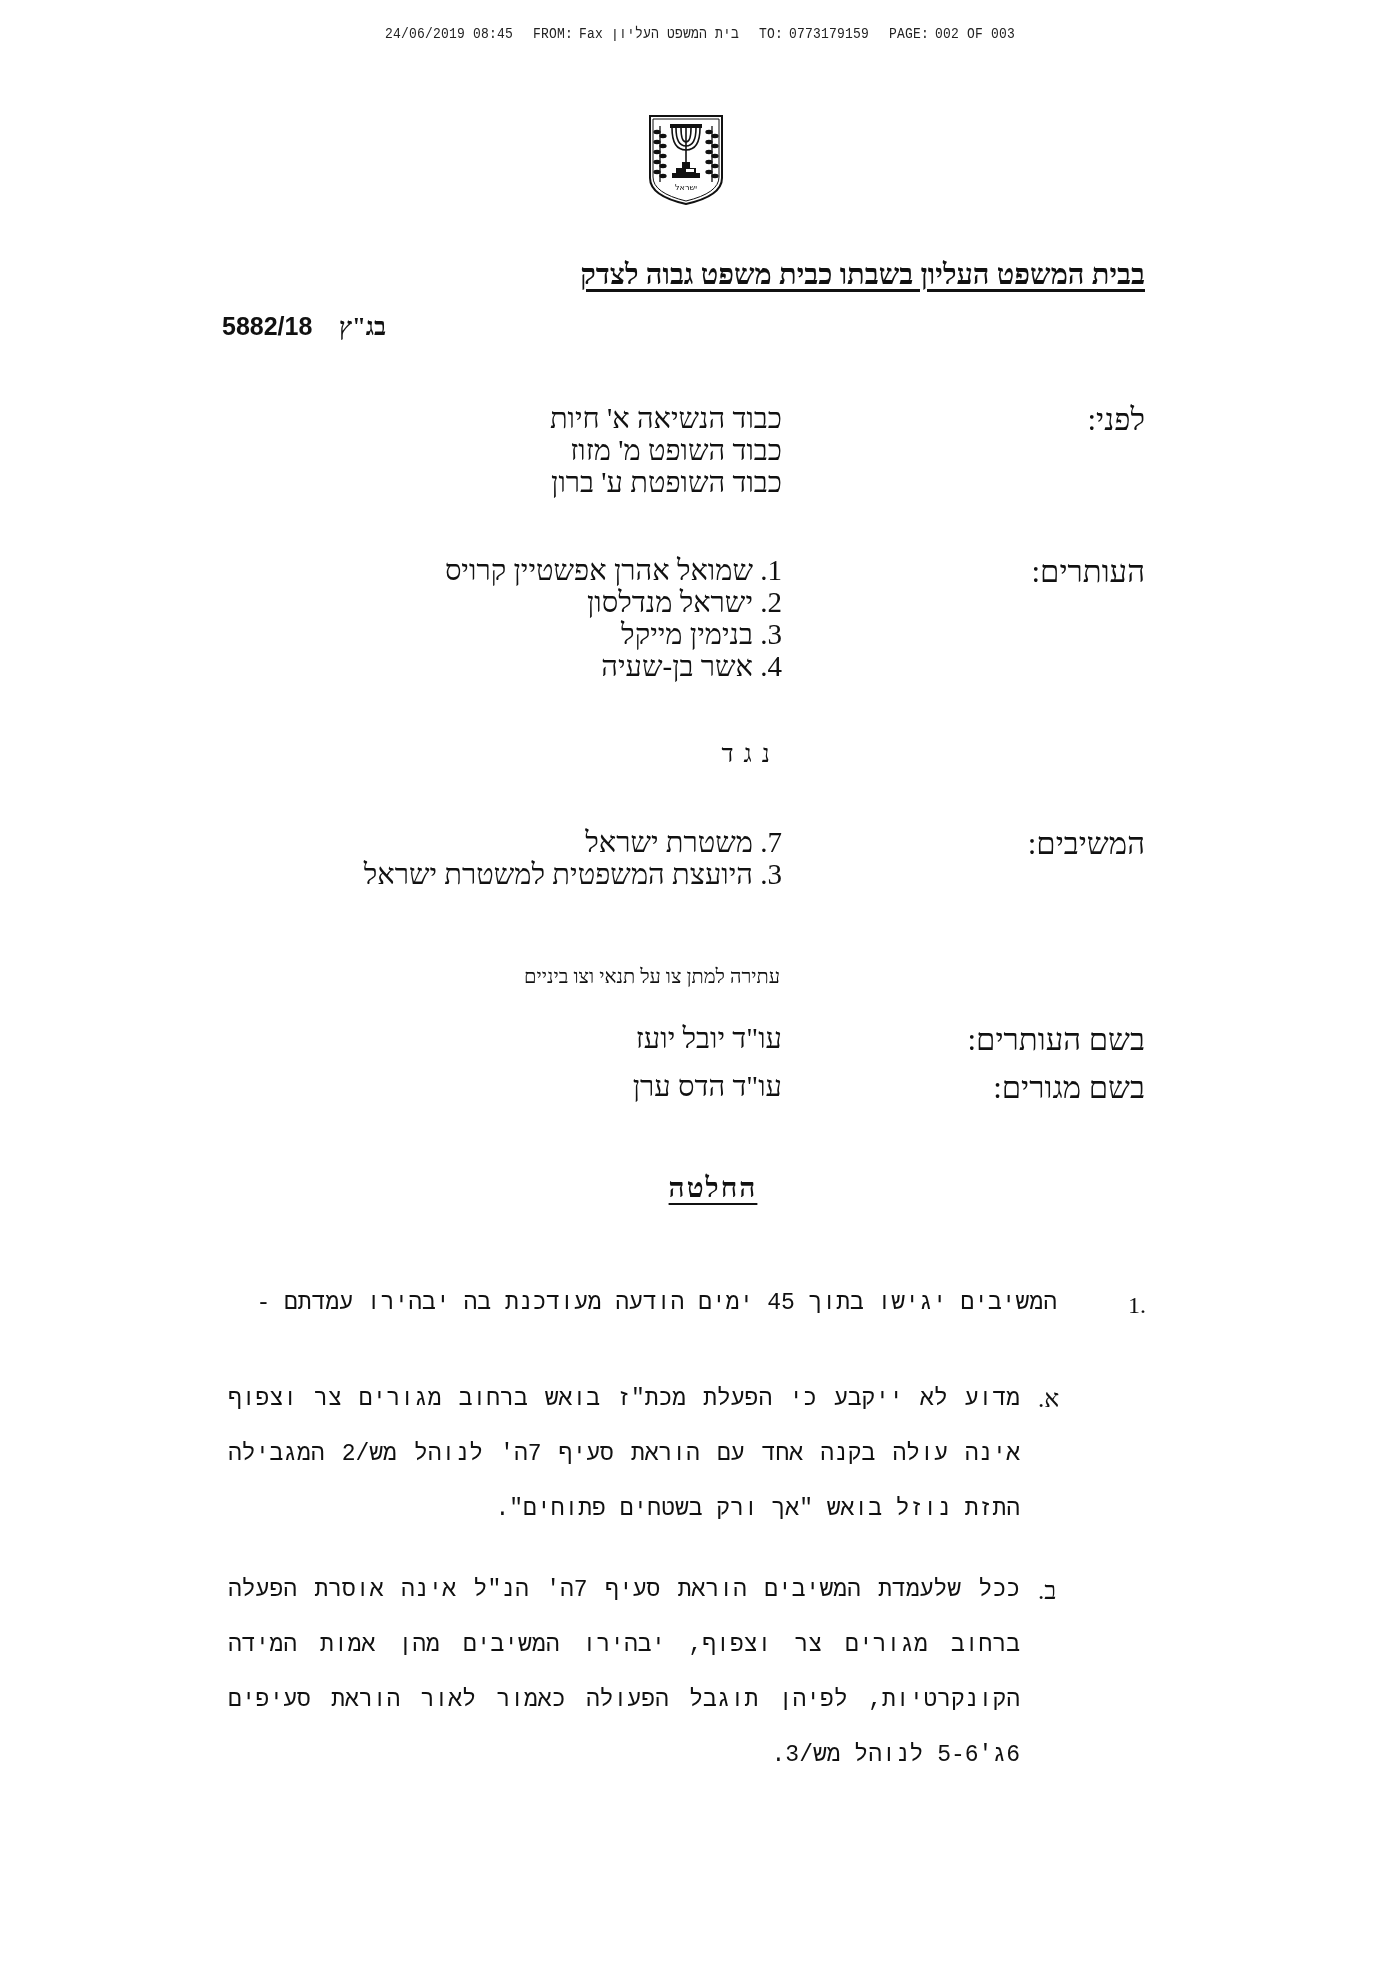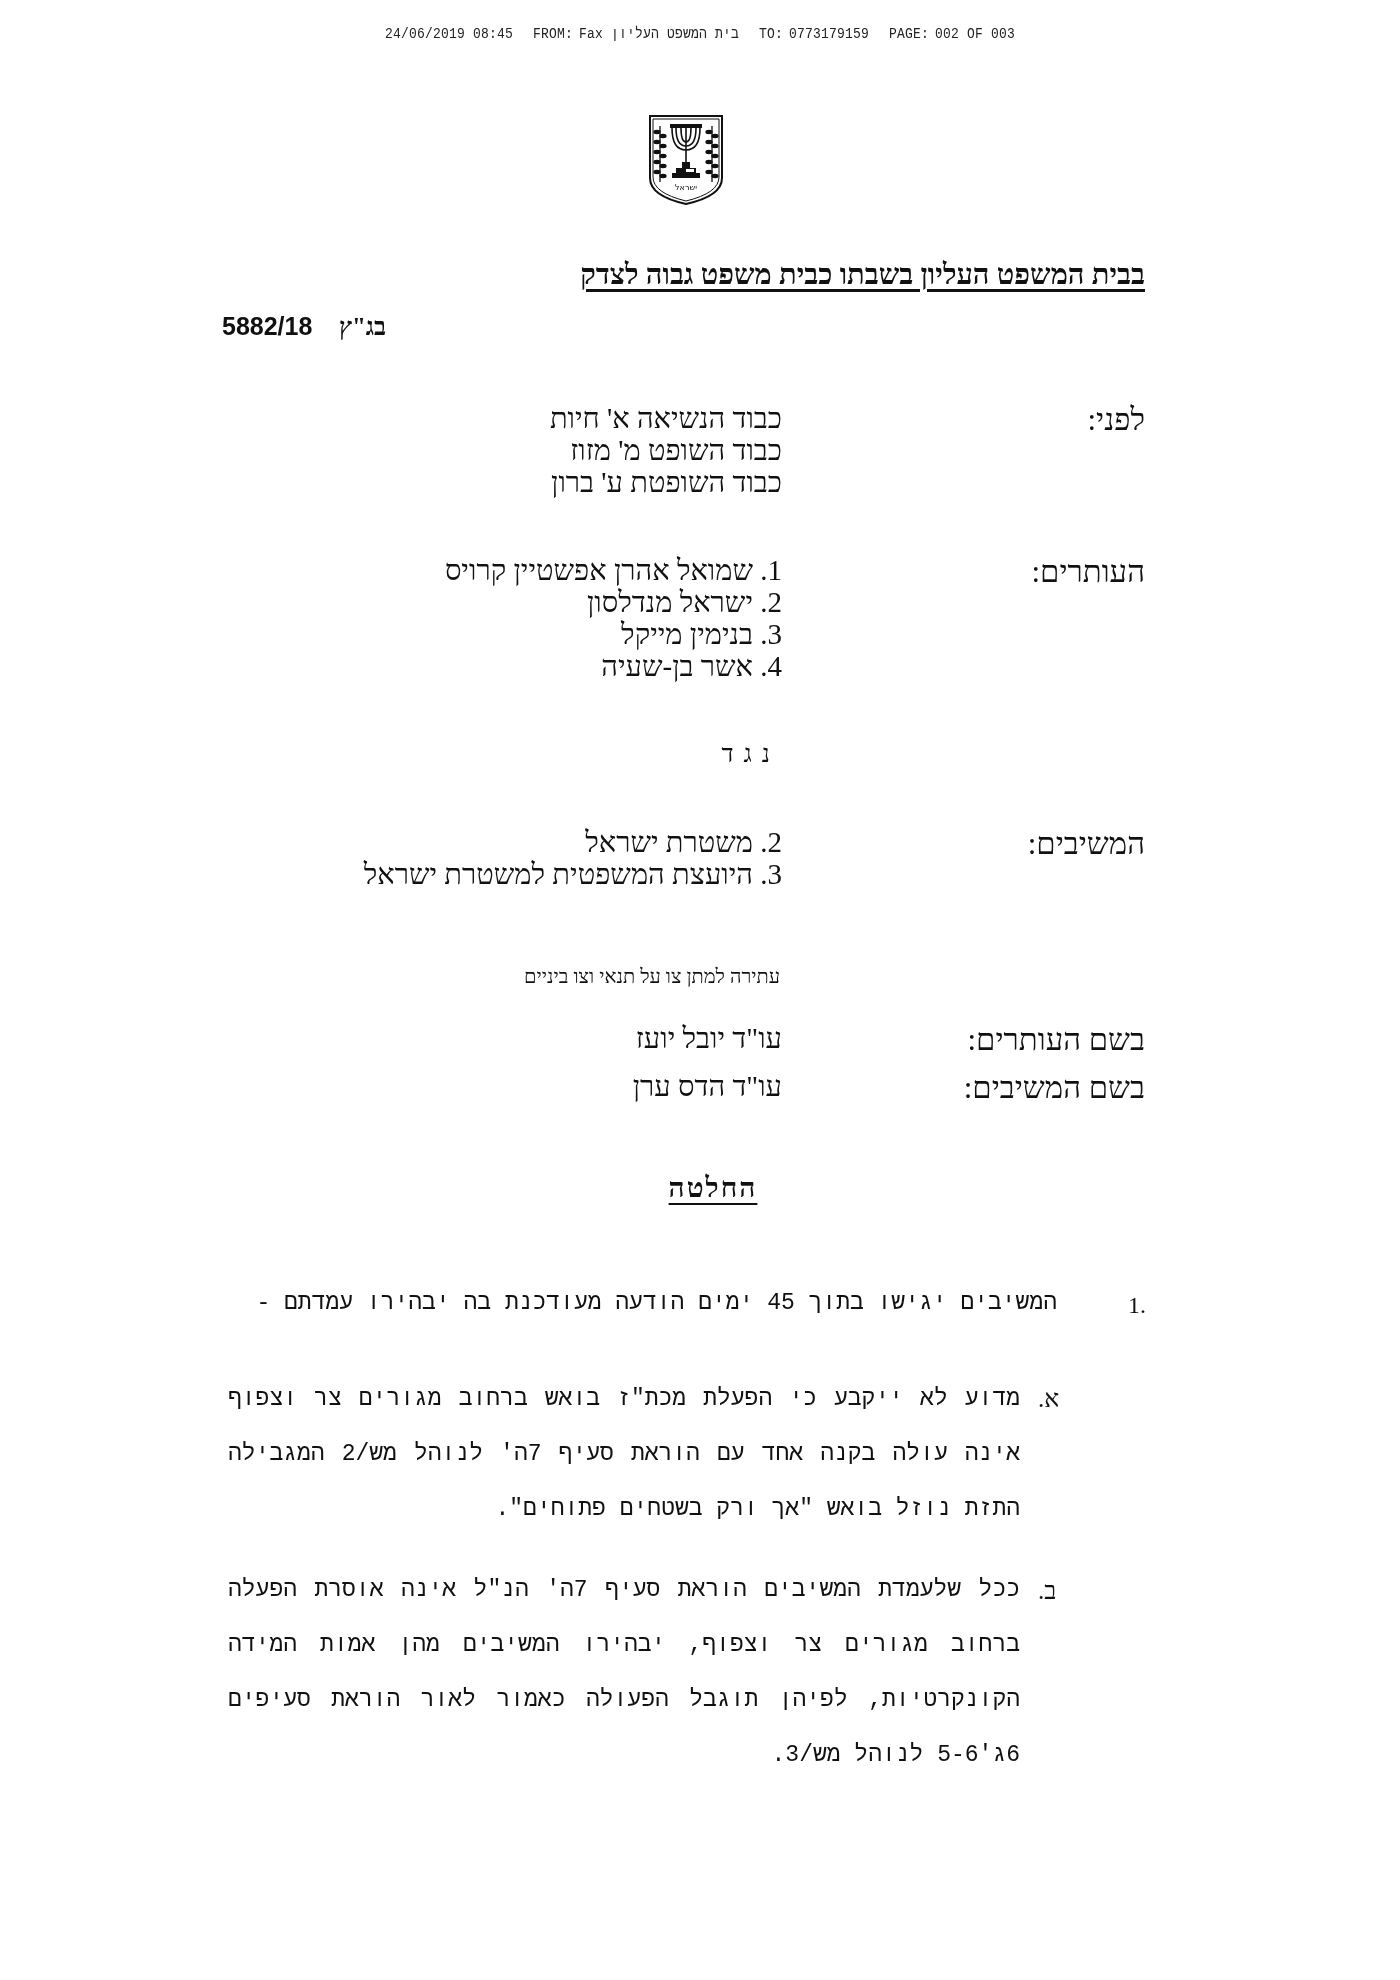--- a/index.html
+++ b/index.html
@@ -110,29 +110,29 @@
   <div>1. שמואל אהרן אפשטיין קרויס</div>
   <div>2. ישראל מנדלסון</div>
   <div>3. בנימין מייקל</div>
   <div>4.  אשר בן-שעיה</div>
 </div>
 
 <div id="neged" class="abs rtl">נגד</div>
 
 <div class="abs label rtl" style="top:826px">המשיבים:</div>
 <div class="abs vals rtl" style="top:826px">
-  <div>2. משטרת ישראל</div>
+  <div>7. משטרת ישראל</div>
   <div>3. היועצת המשפטית למשטרת ישראל</div>
 </div>
 
 <div id="petition-type" class="abs rtl">עתירה למתן צו על תנאי וצו ביניים</div>
 
 <div class="abs label rtl" style="top:1022px">בשם העותרים:</div>
 <div class="abs vals rtl" style="top:1022px">עו"ד יובל יועז</div>
-<div class="abs label rtl" style="top:1070px">בשם המשיבים:</div>
+<div class="abs label rtl" style="top:1070px">בשם מגורים:</div>
 <div class="abs vals rtl" style="top:1070px">עו"ד הדס ערן</div>
 
 <div id="decision-title" class="abs rtl">החלטה</div>
 
 <div id="item1-num" class="abs">1.</div>
 <div id="item1-text" class="abs rtl">המשיבים יגישו בתוך 45 ימים הודעה מעודכנת בה יבהירו עמדתם -</div>
 
 <div id="itemA-letter" class="abs rtl num-label">א.</div>
 <div id="itemA-text" class="abs rtl para">מדוע לא ייקבע כי הפעלת מכת"ז בואש ברחוב מגורים צר וצפוף אינה עולה בקנה אחד עם הוראת סעיף 7ה' לנוהל מש/2 המגבילה התזת נוזל בואש "אך ורק בשטחים פתוחים".</div>
 

